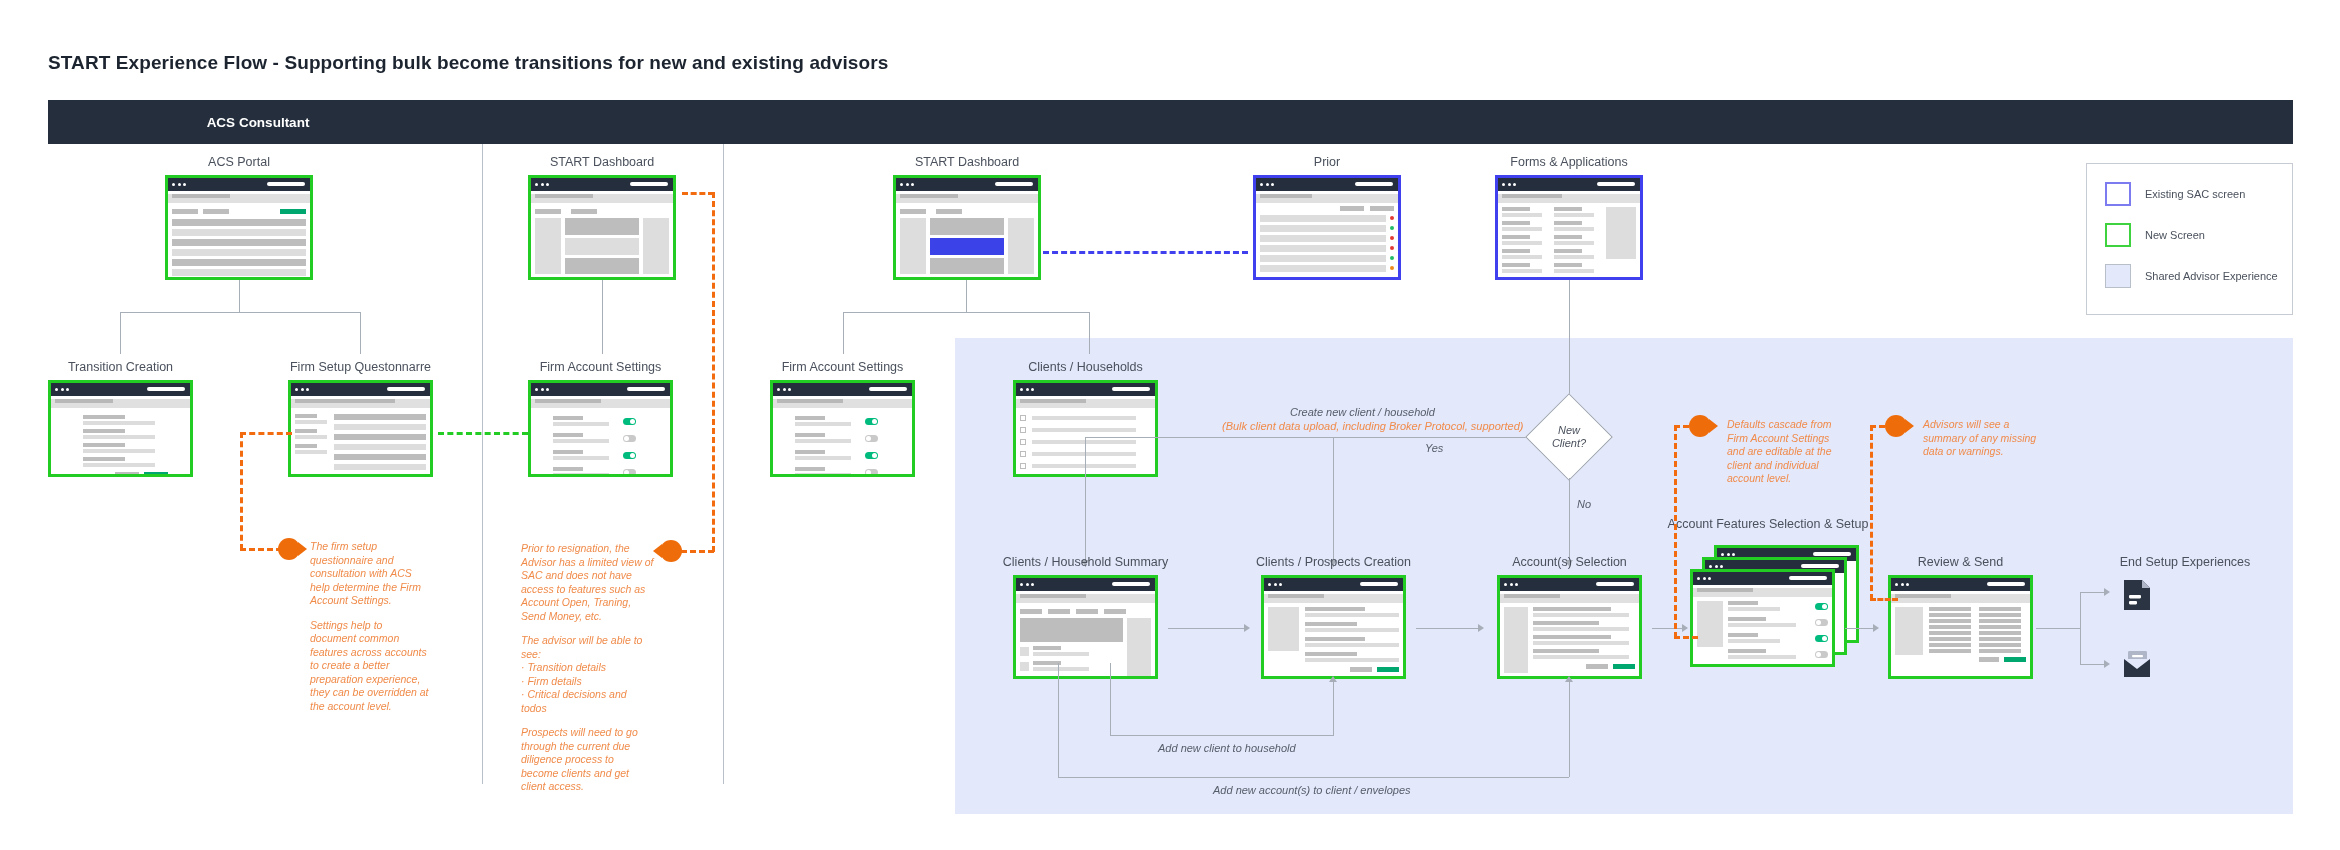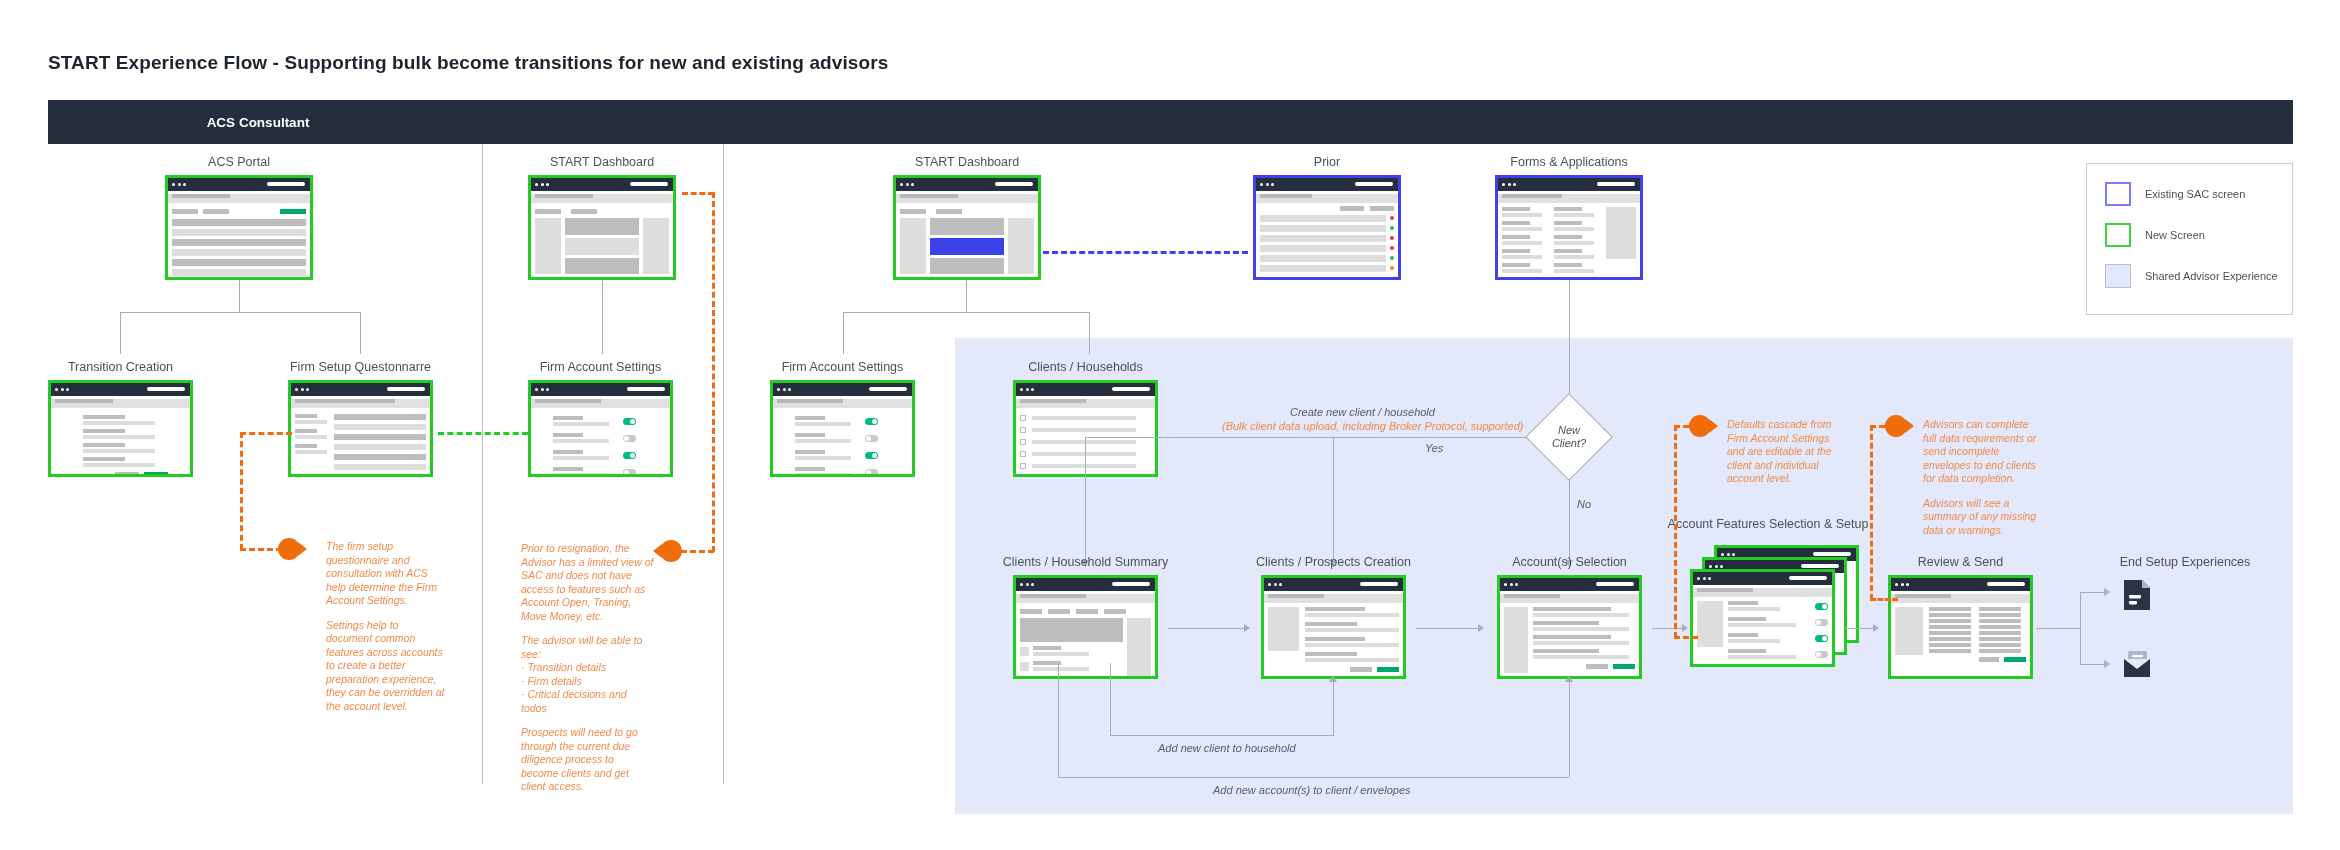--- a/index.html
+++ b/index.html
@@ -341,21 +341,21 @@
     </div>
   </div>
 
   <div class="dash-g h" style="left:438px; top:432px; width:90px;"></div>
 
   <div class="dash-o v" style="left:240px; top:432px; height:118px;"></div>
   <div class="dash-o h" style="left:240px; top:432px; width:52px;"></div>
   <div class="dash-o h" style="left:240px; top:548px; width:42px;"></div>
 
   <div class="pin" style="left:278px; top:538px;"></div>
-  <div class="note" style="left:326px; top:540px; width:120px;">
+  <div class="note" style="left:310px; top:540px; width:120px;">
     <p>The firm setup questionnaire and consultation with ACS help determine the Firm Account Settings.</p>
     <p>Settings help to document common features across accounts to create a better preparation experience, they can be overridden at the account level.</p>
   </div>
 
   <div class="node" style="left:528px; top:155px; width:148px;">
     <div class="node-label">START Dashboard</div>
     <div class="screen" style="width:148px; height:105px;">
       <div class="screen-bar">
           <span class="dot"></span>
           <span class="dot"></span>
@@ -438,21 +438,21 @@
               <i></i>
             </div>
         </div>
 
       </div>
     </div>
   </div>
 
   <div class="pin left" style="left:660px; top:540px;"></div>
   <div class="note" style="left:521px; top:542px; width:133px;">
-    <p>Prior to resignation, the Advisor has a limited view of SAC and does not have access to features such as Account Open, Traning, Move Money, etc.</p>
+    <p>Prior to resignation, the Advisor has a limited view of SAC and does not have access to features such as Account Open, Traning, Send Money, etc.</p>
     <p style="margin-bottom:0;">The advisor will be able to see:</p>
     <p style="margin-bottom:0;">· Transition details</p>
     <p style="margin-bottom:0;">· Firm details</p>
     <p>· Critical decisions and todos</p>
     <p>Prospects will need to go through the current due diligence process to become clients and get client access.</p>
   </div>
 
   <div class="node" style="left:893px; top:155px; width:148px;">
     <div class="node-label">START Dashboard</div>
     <div class="screen" style="width:148px; height:105px;">
@@ -993,21 +993,20 @@
   <div class="pin" style="left:1689px; top:415px;"></div>
   <div class="note" style="left:1727px; top:418px; width:118px;">
     <p>Defaults cascade from Firm Account Settings and are editable at the client and individual account level.</p>
   </div>
 
   <div class="dash-o v" style="left:1870px; top:425px; height:175px;"></div>
   <div class="dash-o h" style="left:1870px; top:425px; width:24px;"></div>
   <div class="dash-o h" style="left:1870px; top:598px; width:28px;"></div>
   <div class="pin" style="left:1885px; top:415px;"></div>
   <div class="note" style="left:1923px; top:418px; width:118px;">
-    <p>Advisors can complete full data requirements or send incomplete envelopes to end clients for data completion.</p>
     <p>Advisors will see a summary of any missing data or warnings.</p>
   </div>
 
   <div class="conn h" style="left:1110px; top:735px; width:224px;"></div>
   <div class="conn v" style="left:1110px; top:663px; height:72px;"></div>
   <div class="conn v" style="left:1333px; top:680px; height:55px;"></div>
   <div class="arrowhead arrow-up" style="left:1329px; top:676px;"></div>
   <div class="flow-label" style="left:1158px; top:742px;">Add new client to household</div>
 
   <div class="conn h" style="left:1058px; top:777px; width:511px;"></div>

